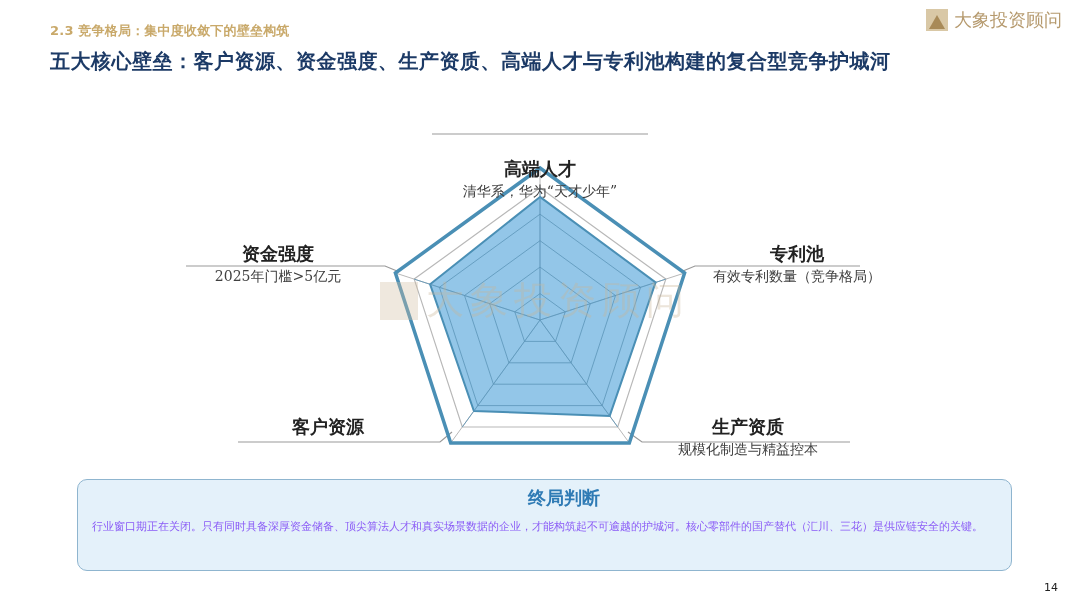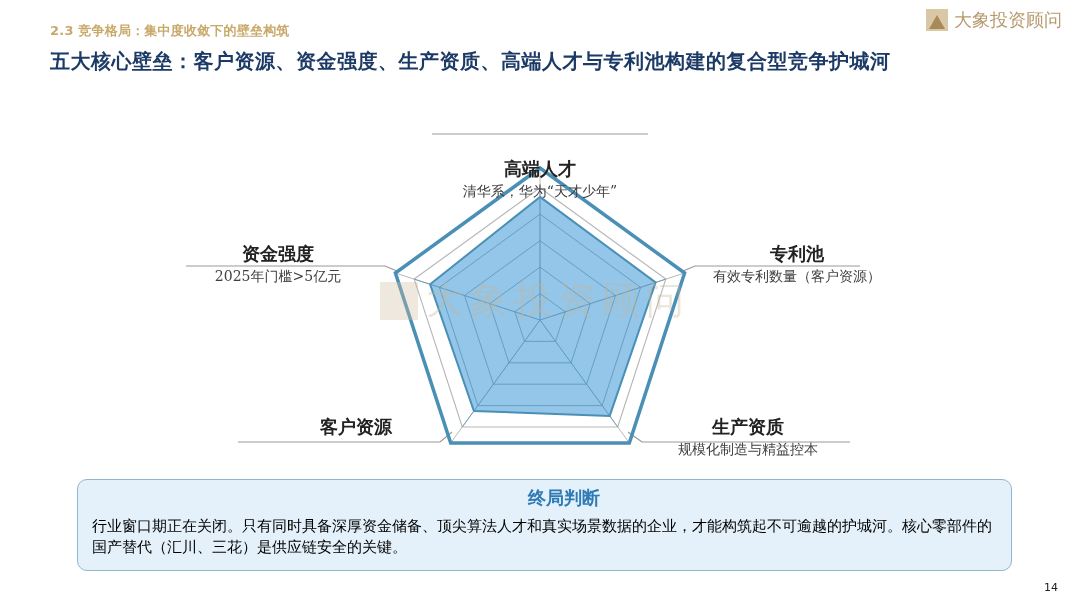--- a/index.html
+++ b/index.html
@@ -41,21 +41,21 @@
     position: absolute; left: 77px; top: 479px; width: 935px; height: 92px;
     background: #e4f1fa; border: 1px solid #8fb5cf; border-radius: 10px;
     box-sizing: border-box;
   }
   .conclusion-title {
     position: absolute; left: 0; right: 0; top: 6px; text-align: center;
     font-family: "DejaVu Serif", serif; font-weight: bold; font-size: 18px; color: #2f7bb5; padding-left: 39px;
   }
   .conclusion-text {
     position: absolute; left: 14px; right: 14px; top: 36px;
-    font-family: "DejaVu Serif", serif; font-size: 15px; color: #000000; line-height: 21px;
+    font-family: "DejaVu Serif", serif; font-size: 11px; color: #8b5cf6; line-height: 21px;
   }
   .page-number {
     position: absolute; right: 22px; bottom: 14px; font-size: 11px; color: #222;
   }
   .watermark {
     position: absolute; left: 380px; top: 275px; display: flex; align-items: center; gap: 8px;
     font-family: "DejaVu Serif", serif; font-size: 38px; color: rgba(200,180,150,0.35);
     letter-spacing: 6px; pointer-events: none;
   }
   .watermark-logo { width: 38px; height: 38px; background: rgba(210,190,160,0.35); }
@@ -105,27 +105,27 @@
   <span class="watermark-logo"></span>
   <span>大象投资顾问</span>
 </div>
 
 <div class="axis-label" style="left:420px; top:112px; width:240px;margin-top:45px;">
   <div class="title">高端人才</div>
   <div class="desc">清华系，华为“天才少年”</div>
 </div>
 <div class="axis-label" style="left:672px; top:242px; width:250px;">
   <div class="title">专利池</div>
-  <div class="desc">有效专利数量（客户资源）</div>
+  <div class="desc">有效专利数量（竞争格局）</div>
 </div>
 <div class="axis-label" style="left:628px; top:415px; width:240px;">
   <div class="title">生产资质</div>
   <div class="desc">规模化制造与精益控本</div>
 </div>
-<div class="axis-label" style="left:176px; top:415px; width:360px;">
+<div class="axis-label" style="left:148px; top:415px; width:360px;">
   <div class="title">客户资源</div>
 </div>
 <div class="axis-label" style="left:168px; top:242px; width:220px;">
   <div class="title">资金强度</div>
   <div class="desc">2025年门槛&gt;5亿元</div>
 </div>
 
 <div class="conclusion-box">
   <div class="conclusion-title">终局判断</div>
   <div class="conclusion-text">行业窗口期正在关闭。只有同时具备深厚资金储备、顶尖算法人才和真实场景数据的企业，才能构筑起不可逾越的护城河。核心零部件的国产替代（汇川、三花）是供应链安全的关键。</div>

